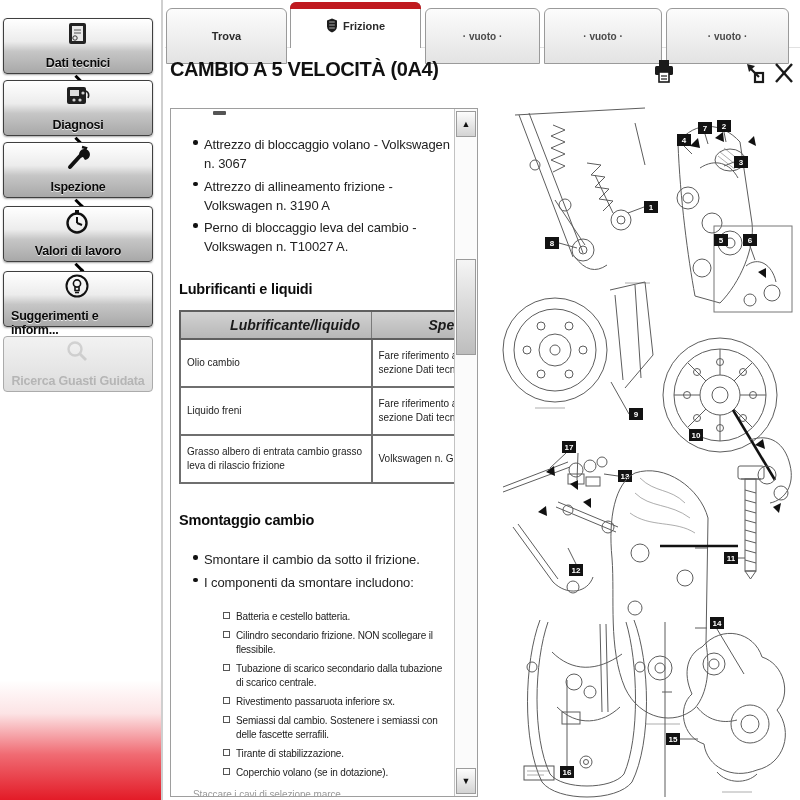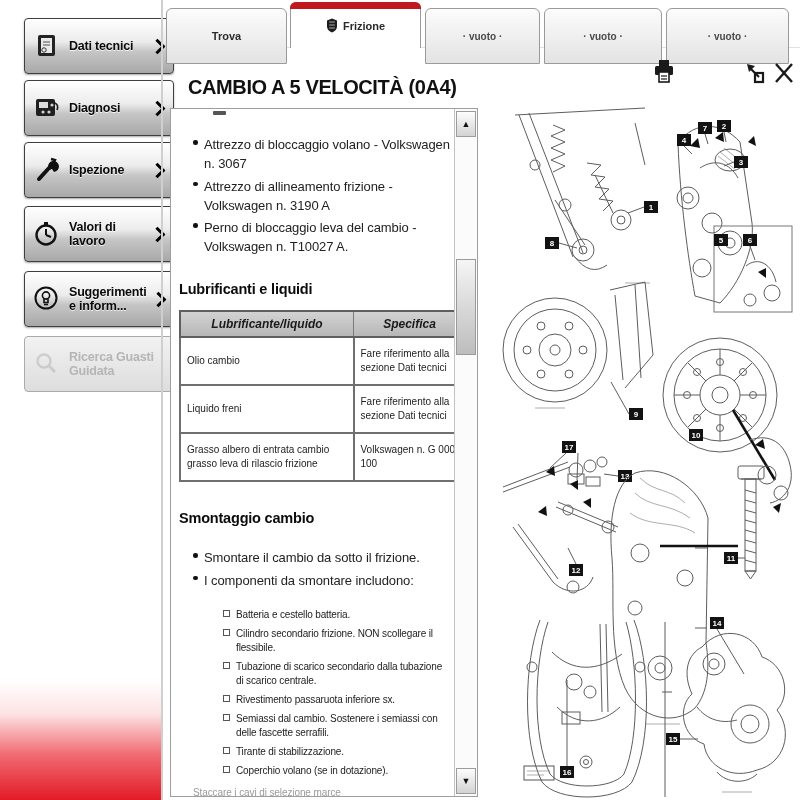--- a/index.html
+++ b/index.html
@@ -3,61 +3,61 @@
 <meta charset="utf-8">
 <style>
   html,body{margin:0;padding:0;}
   body{width:800px;height:800px;position:relative;background:#fff;overflow:hidden;
        font-family:"Liberation Sans",sans-serif;-webkit-font-smoothing:antialiased;}
 
   
   .sidebar-divider{position:absolute;left:161px;top:0;width:2px;height:800px;background:#cfcfcf;}
   .red-corner{position:absolute;left:0;top:680px;width:161px;height:120px;
     background:linear-gradient(180deg,rgba(232,28,40,0) 0%,rgba(232,28,40,.12) 28%,rgba(232,28,40,.65) 62%,#e31b27 100%);}
-  .side-btn{position:absolute;left:24px;width:150px;height:56px;box-sizing:border-box;
+  .side-btn{position:absolute;left:3px;width:150px;height:56px;box-sizing:border-box;
     border:1px solid #3f3f3f;border-radius:4px;cursor:pointer;
     background:linear-gradient(180deg,#ffffff 0%,#ececec 42%,#c6c6c6 60%,#a8a8a8 100%);
     box-shadow:inset 0 1px 0 rgba(255,255,255,.9),0 1px 2px rgba(0,0,0,.35);
-    display:flex;align-items:center;gap:7px;padding:0 7px;}
+    display:flex;align-items:center;gap:7px;padding:0 7px;flex-direction:column;}
   .side-btn .lbl{flex:1;font-size:12.5px;font-weight:bold;color:#0a0a0a;text-shadow:0 1px 0 rgba(255,255,255,.8);letter-spacing:-.2px;}
   .chev{width:8px;height:8px;border-top:3px solid #000;border-right:3px solid #000;transform:rotate(45deg);margin-right:3px;flex:none;}
   .side-btn.disabled{border-color:#ababab;background:linear-gradient(#f2f2f2,#dddddd);box-shadow:none;cursor:default;}
   .side-btn.disabled .lbl{color:#b5b5b5;text-shadow:none;}
   .side-btn.disabled svg{opacity:.35;}
   .side-btn svg{flex:none;}
 
   
   .tab-underline{position:absolute;left:165px;top:47px;right:0;height:1px;background:#e1e1e1;}
   .tab{position:absolute;top:8px;height:56px;box-sizing:border-box;border:1px solid #9a9a9a;
     border-radius:6px 6px 0 0;background:linear-gradient(#fcfcfc,#e3e3e3);
     display:flex;align-items:center;justify-content:center;gap:5px;cursor:pointer;}
   .tab .t-lbl{font-size:11px;font-weight:bold;color:#2b2b2b;}
   .tab.vuoto .t-lbl{font-size:10px;color:#4a4a4a;}
   .tab.active{top:2px;height:46px;background:#fff;border-bottom:none;z-index:3;}
   .tab.active::before{content:"";position:absolute;left:-1px;right:-1px;top:-1px;height:7px;
     background:#c01a1f;border-radius:6px 6px 0 0;}
 
   
   .page-title{position:absolute;left:170px;top:58px;font-size:20px;font-weight:bold;color:#111;
-    letter-spacing:-.4px;margin:18px;}
+    letter-spacing:-.4px;margin:0;}
   .ticon{position:absolute;cursor:pointer;}
 
   
   .panel{position:absolute;left:170px;top:108px;width:308px;height:689px;box-sizing:border-box;
     border:1px solid #9e9e9e;background:#fff;}
   .panel-content{position:absolute;left:0;top:0;right:23px;bottom:0;overflow:hidden;padding:2px 4px 0 8px;}
   .remnant{width:13px;height:4px;background:#555;margin:0 0 0 34px;border-radius:1px;}
   ul.dots{list-style:none;margin:21px 0 0 14px;padding:0;}
   ul.dots li{position:relative;padding-left:11px;font-size:13px;line-height:1.45;color:#222;
     letter-spacing:-.1px;margin-bottom:4px;}
   ul.dots li::before{content:"";position:absolute;left:0;top:4px;width:4.5px;height:4.5px;background:#111;border-radius:50%;}
   h2.section{font-size:14.5px;font-weight:bold;color:#0c0c0c;margin:24px 0 0 0;letter-spacing:-.2px;}
   table.lub{margin-top:13px;border-collapse:collapse;width:281px;border:2px solid #5f5f5f;table-layout:fixed;}
   table.lub th{width:168px;background:linear-gradient(#d2d2d2,#b7b7b7);font-style:italic;font-weight:bold;
-    font-size:12px;text-align:center;padding:5px 2px;border:1px solid #7a7a7a;border-bottom:2px solid #5f5f5f;color:#1a1a1a;}
+    font-size:14px;text-align:right;padding:5px 11px;border:1px solid #7a7a7a;border-bottom:2px solid #5f5f5f;color:#1a1a1a;}
   table.lub th:last-child{width:107px;}
   table.lub td{font-size:10px;color:#222;padding:9px 6px;border:2px solid #6f6f6f;line-height:1.4;background:#fff;vertical-align:middle;}
   ul.checks{list-style:none;margin:17px 0 3px 44px;padding:0;}
   ul.checks li{position:relative;padding-left:13px;font-size:10px;line-height:1.4;color:#222;
     letter-spacing:-.15px;margin-bottom:5px;}
   ul.checks li::before{content:"";position:absolute;left:0;top:2px;width:7px;height:7px;border:1px solid #555;background:#fff;box-sizing:border-box;}
   .clipped-bottom{margin:9px 0 0 14px;font-size:10px;color:#9a9a9a;letter-spacing:-.1px;}
 
   
   .scrollbar{position:absolute;top:0;right:0;bottom:0;width:23px;border-left:1px solid #c2c2c2;background:#fbfbfb;box-sizing:border-box;}

